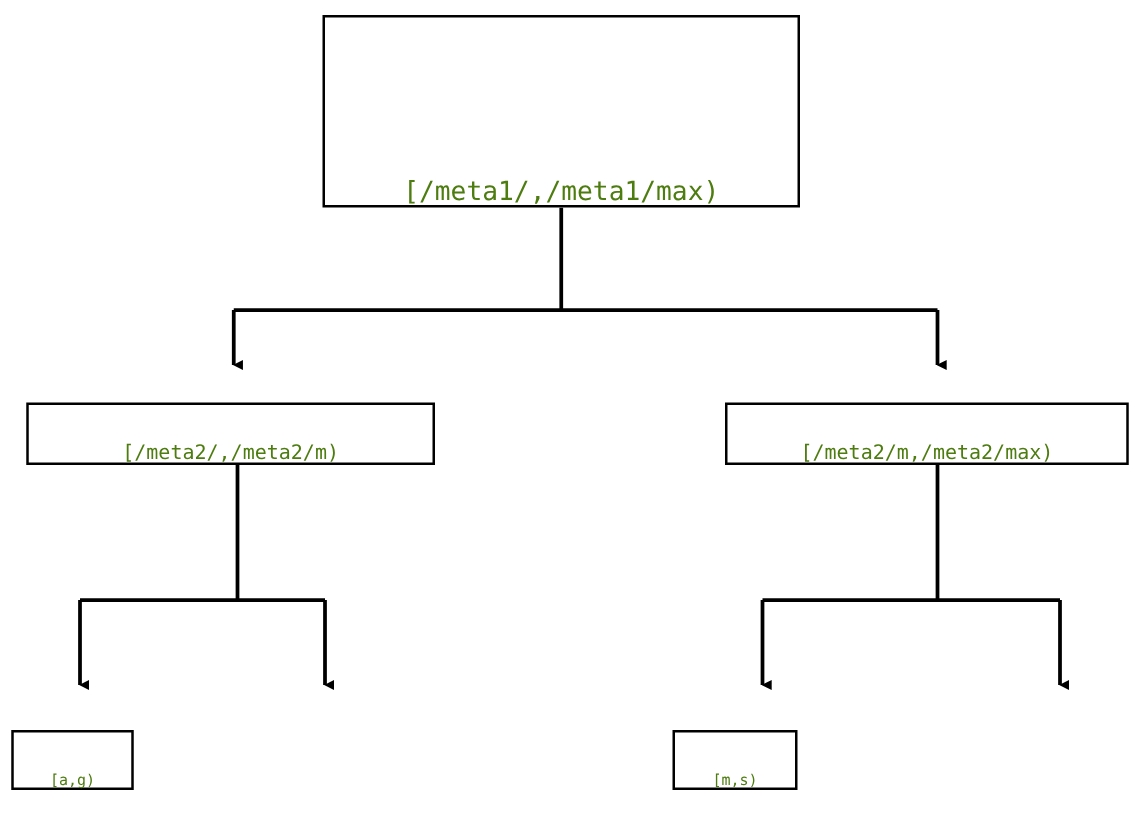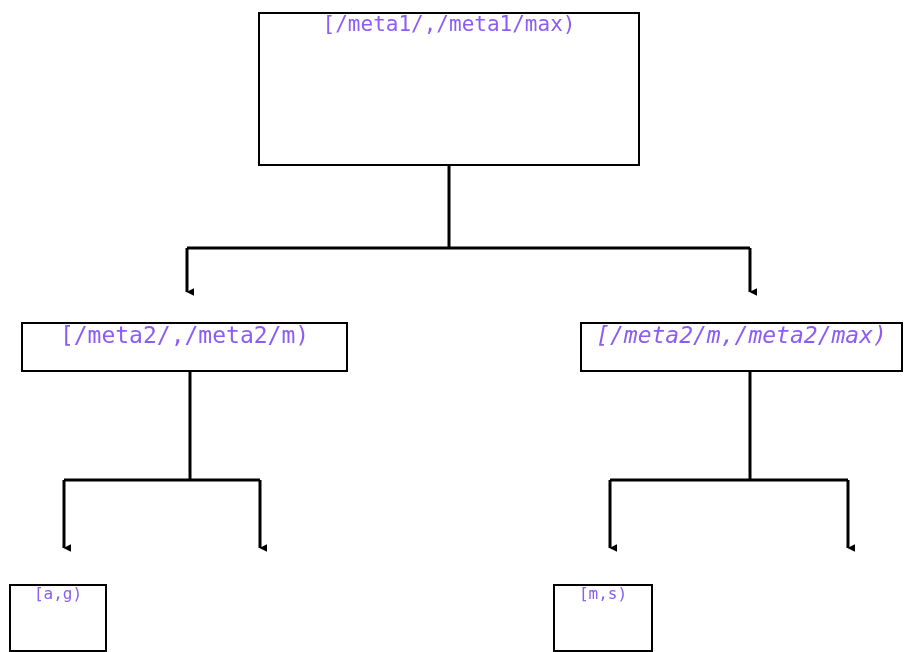--- a/index.html
+++ b/index.html
@@ -24,43 +24,43 @@
     top: 0;
     width: 912px;
     height: 652px;
   }
   .node-box {
     position: absolute;
     box-sizing: border-box;
     background: #ffffff;
     border: 2px solid #000000;
     display: flex;
-    align-items: flex-start;
+    align-items: flex-end;
     justify-content: center;
     text-align: center;
-    color: #8b5cf6;
+    color: #4d7c0f;
     font-family: "DejaVu Sans Mono", "Liberation Mono", monospace;
     font-size: 20px;
     line-height: 1;
     letter-spacing: 0px;
     white-space: nowrap;
     user-select: none;
   }
   .node-label {
     display: block;
     font-family: "DejaVu Sans Mono", "Liberation Mono", monospace;
   }
   .node-root   { left: 258px; top: 12px;  width: 382px; height: 154px; font-size: 21px; }
-  .node-mid    { top: 322px; height: 50px; font-size: 23px; }
+  .node-mid    { top: 322px; height: 50px; font-size: 16px; }
   .node-mid-l  { left: 21px;  width: 327px; }
-  .node-mid-r  { left: 580px; width: 323px; font-style: italic; }
-  .node-leaf   { top: 584px; height: 68px; font-size: 16px; }
+  .node-mid-r  { left: 580px; width: 323px; }
+  .node-leaf   { top: 584px; height: 48px; font-size: 12px; }
   .leaf-0 { left: 9px;   width: 98px;  }
   .leaf-1 { left: 205px; width: 98px;  }
-  .leaf-2 { left: 553px; width: 100px; }
+  .leaf-2 { left: 538px; width: 100px; }
   .leaf-3 { left: 777px; width: 126px; }
 </style>
 </head>
 <body>
 
 <div id="diagram-root">
 
   <svg id="diagram-svg" viewBox="0 0 912 652" xmlns="http://www.w3.org/2000/svg">
     <defs>
       <marker id="arrow-down" viewBox="0 0 12 12" refX="6" refY="11" markerWidth="8" markerHeight="8" orient="auto-start-reverse" markerUnits="userSpaceOnUse">

